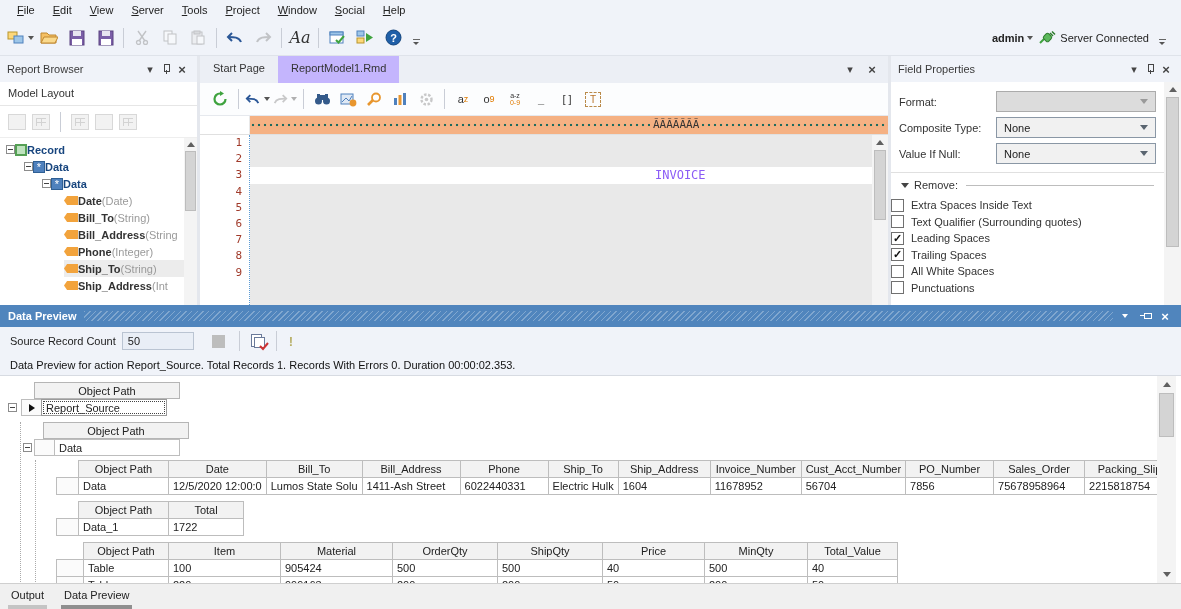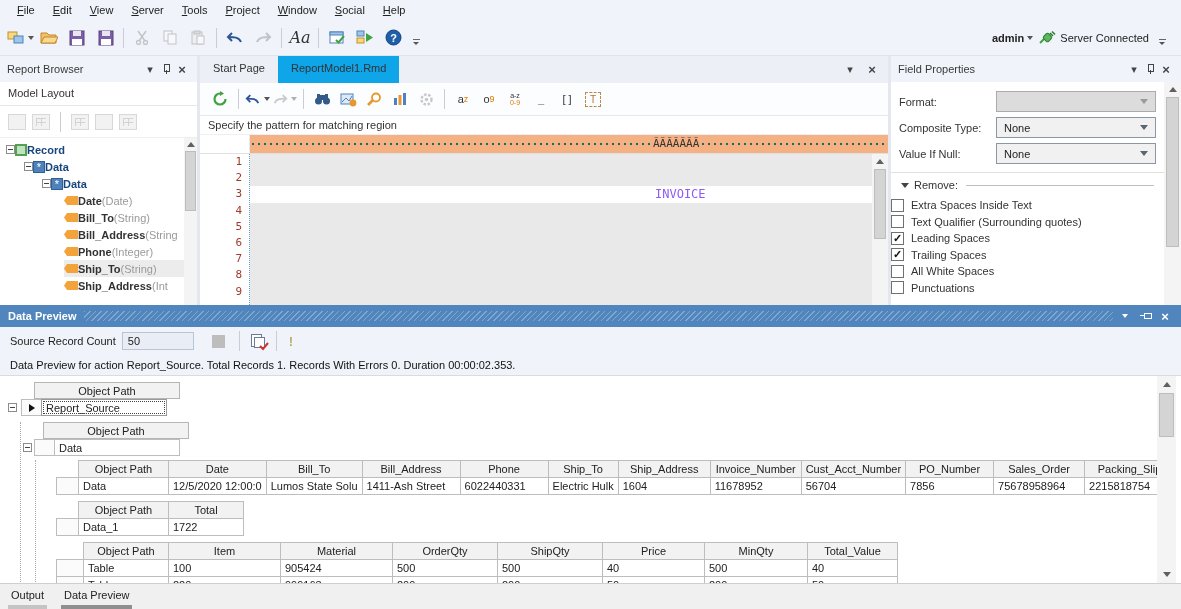--- a/index.html
+++ b/index.html
@@ -54,21 +54,21 @@
   .vscroll { position:absolute; right:0; top:0; bottom:0; width:15px; background:#f4f4f4; display:flex; flex-direction:column; align-items:center; }
   .sb-up, .sb-down { width:15px; height:15px; display:flex; align-items:center; justify-content:center; background:#f4f4f4; }
   .tri-up { width:0; height:0; border-left:4px solid transparent; border-right:4px solid transparent; border-bottom:5px solid #606060; }
   .tri-down { width:0; height:0; border-left:4px solid transparent; border-right:4px solid transparent; border-top:5px solid #606060; }
   .sb-thumb { width:11px; background:#d4d4d4; border:1px solid #bdbdbd; }
 
   
   .center-panel { width:688px; background:#fff; }
   .tab-bar { height:27px; background:#eceff5; display:flex; align-items:stretch; flex:none; }
   .tab { padding:6px 13px; color:#333; }
-  .tab.active { background:#0ea5e9; }
+  .tab.active { background:#c4b5fd; }
   .tab-bar-right { margin-left:auto; display:flex; align-items:center; gap:6px; padding-right:8px; }
   .editor-toolbar { height:33px; display:flex; align-items:center; gap:2px; padding:0 8px; background:#fcfdfe; border-bottom:1px solid #e6e9ee; flex:none; }
   .ebtn { height:24px; min-width:24px; display:flex; align-items:center; justify-content:center; color:#333; }
   .sub-orange { color:#e07b00; font-size:9px; vertical-align:sub; }
   .two-line { font-size:7px; line-height:7px; text-align:center; color:#333; }
   .two-line b { color:#e07b00; font-weight:normal; }
   .pat-box { border:1px dashed #b98a4a; padding:1px 4px; color:#b9742a; font-size:10px; }
   .hint-row { height:19px; padding:3px 8px; background:#fff; border-bottom:1px solid #eceff3; color:#333; flex:none; }
   .pattern-row { height:19px; display:flex; flex:none; border-bottom:1px solid #e0e0e0; }
   .pattern-gutter { width:50px; background:#fff; border-right:1px solid #e8e8e8; }
@@ -428,21 +428,20 @@
       <span class="ebtn" style="font-weight:bold">
           <span>_</span>
         </span>
       <span class="ebtn">
           <span>[ ]</span>
         </span>
       <span class="ebtn">
           <span class="pat-box">T</span>
         </span>
     </div>
-    <div class="hint-row"><span>Specify the pattern for matching region</span></div>
     <div class="pattern-row">
       <div class="pattern-gutter"></div>
       <div class="pattern-bar">
         <span class="pattern-txt">ÃÃÃÃÃÃÃ</span>
       </div>
     </div>
     <div class="editor">
       <div class="gutter">
         <div>1</div>
           <div>2</div>

